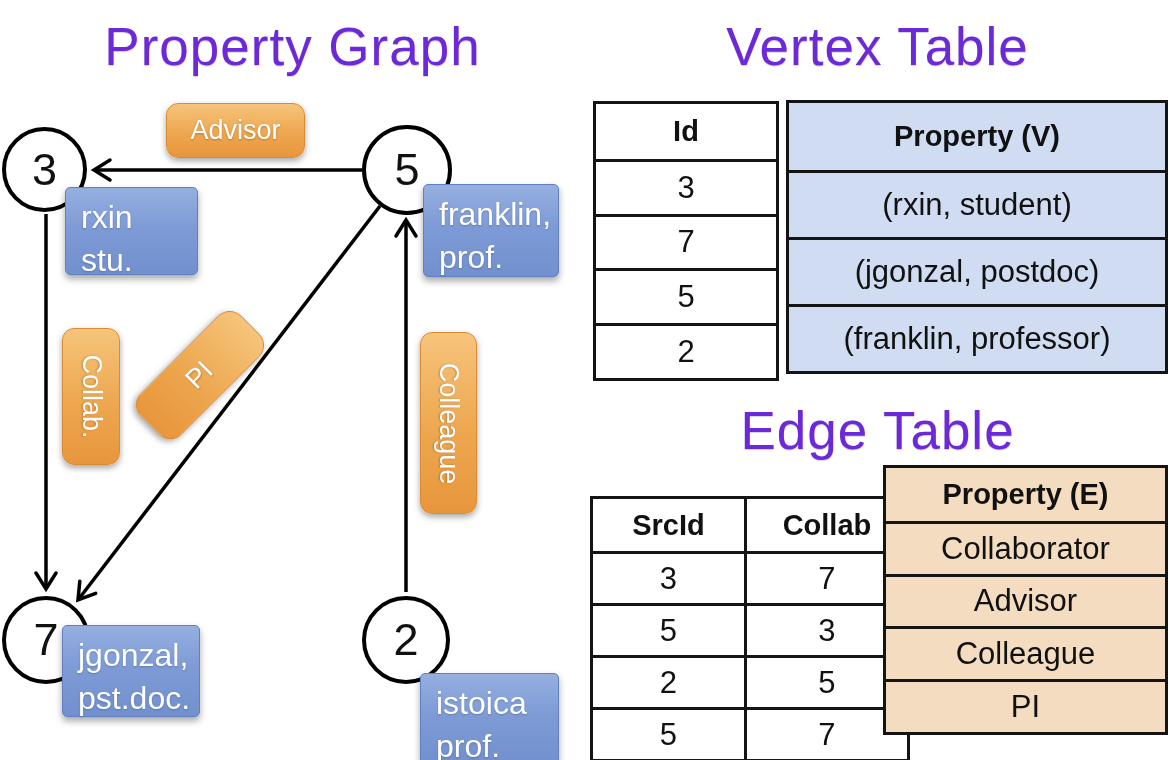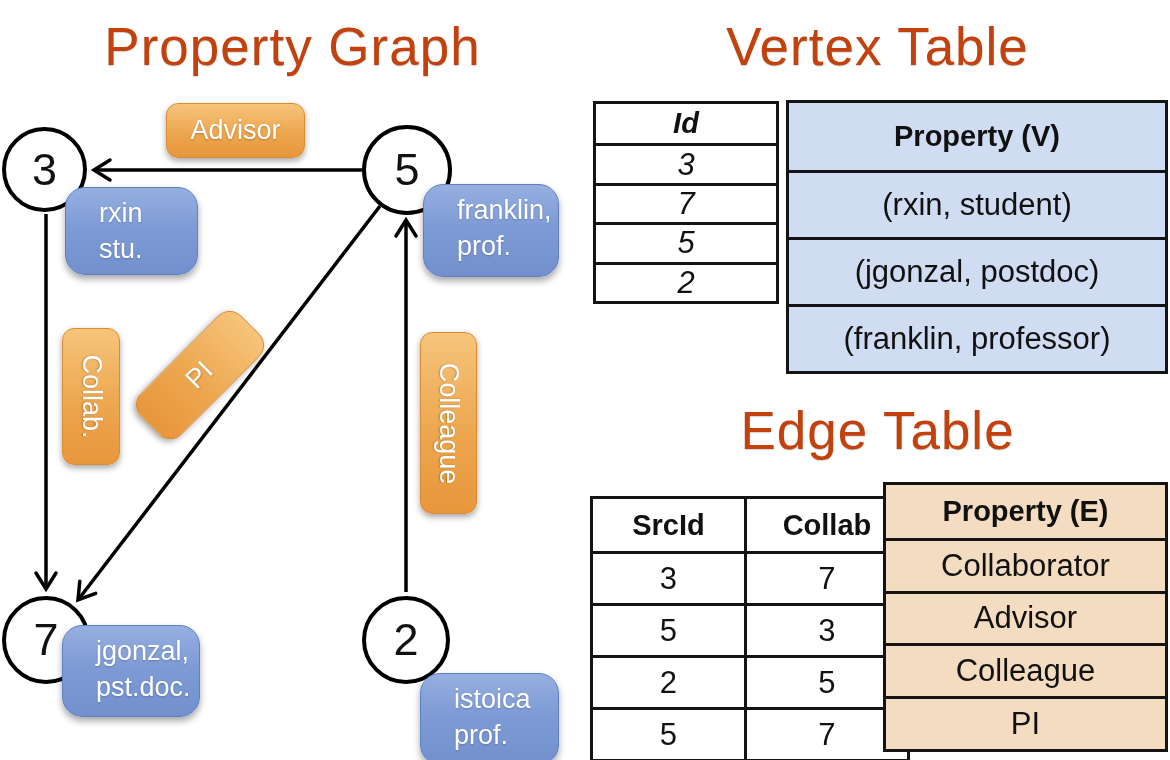--- a/index.html
+++ b/index.html
@@ -4,21 +4,21 @@
 <style>
   html,body{margin:0;padding:0;background:#fff;}
   #canvas{
     position:relative;width:1170px;height:760px;overflow:hidden;
     background:#fff;font-family:"Liberation Sans", sans-serif;color:#111;
   }
 
   
   .big-title{
     position:absolute;text-align:center;font-size:53px;letter-spacing:1px;
-    color:#c2410c;text-shadow:0 1px 1px rgba(0,0,0,0.18);white-space:nowrap;
+    color:#6d28d9;text-shadow:0 1px 1px rgba(0,0,0,0.18);white-space:nowrap;
   }
 
   
   svg.edges{position:absolute;left:0;top:0;z-index:1;}
 
   
   .vertex-circle{
     position:absolute;z-index:2;border:4px solid #000;border-radius:50%;
     background:#fff;display:flex;align-items:center;justify-content:center;
     font-size:45px;box-sizing:border-box;
@@ -32,26 +32,26 @@
     box-shadow:0 3px 6px rgba(0,0,0,0.35);
     display:flex;align-items:center;justify-content:center;
     color:#fff;font-size:27px;text-shadow:0 1px 2px rgba(0,0,0,0.25);
   }
   .epill .vtext{transform:rotate(90deg);white-space:nowrap;}
   .epill.rot45{transform:rotate(45deg);border-radius:16px;}
   .epill.rot45 .vtext-up{transform:rotate(-90deg);white-space:nowrap;}
 
   
   .vbox{
-    position:absolute;z-index:4;border-radius:20px;box-sizing:border-box;
+    position:absolute;z-index:4;border-radius:5px;box-sizing:border-box;
     background:linear-gradient(180deg,#95afe0 0%,#7e9bd6 45%,#7190cd 100%);
     border:1px solid #5f80c1;
     box-shadow:0 4px 7px rgba(0,0,0,0.35);
-    color:#fff;font-size:27px;line-height:1.33;
-    padding:8px 0 0 33px;text-shadow:0 1px 2px rgba(0,0,0,0.2);
+    color:#fff;font-size:32px;line-height:1.33;
+    padding:8px 0 0 15px;text-shadow:0 1px 2px rgba(0,0,0,0.2);
   }
 
   
   .mini-table{
     position:absolute;display:grid;box-sizing:border-box;
     background:#fff;border:3px solid #141414;
   }
   .mini-table .cell{
     display:flex;align-items:center;justify-content:center;
     font-size:31px;border-top:3px solid #141414;white-space:nowrap;
@@ -122,21 +122,21 @@
     <div>jgonzal,</div>
     <div>pst.doc.</div>
   </div>
   <div class="vbox" style="left:420px;top:649px;width:139px;height:92px;margin-top:24px;">
     <div>istoica</div>
     <div>prof.</div>
   </div>
 
   <div class="big-title" style="left:585px;top:16px;width:585px;">Vertex Table</div>
 
-  <div class="mini-table one-col" style="left:593px;top:101px;width:186px;height:203px;font-style:italic;">
+  <div class="mini-table one-col" style="left:593px;top:101px;width:186px;height:280px;">
     <div class="cell th">Id</div>
     <div class="cell">3</div>
     <div class="cell">7</div>
     <div class="cell">5</div>
     <div class="cell">2</div>
   </div>
 
   <div class="mini-table one-col fill-blue" style="left:786px;top:100px;width:382px;height:274px;">
     <div class="cell th">Property (V)</div>
     <div class="cell">(rxin, student)</div>
@@ -152,21 +152,21 @@
     <div class="cell">3</div>
     <div class="cell">7</div>
     <div class="cell">5</div>
     <div class="cell">3</div>
     <div class="cell">2</div>
     <div class="cell">5</div>
     <div class="cell">5</div>
     <div class="cell">7</div>
   </div>
 
-  <div class="mini-table one-col fill-orange" style="left:883px;top:482px;width:285px;height:270px;">
+  <div class="mini-table one-col fill-orange" style="left:883px;top:465px;width:285px;height:270px;">
     <div class="cell th">Property (E)</div>
     <div class="cell">Collaborator</div>
     <div class="cell">Advisor</div>
     <div class="cell">Colleague</div>
     <div class="cell">PI</div>
   </div>
 
 </div>
 
 </body></html>

